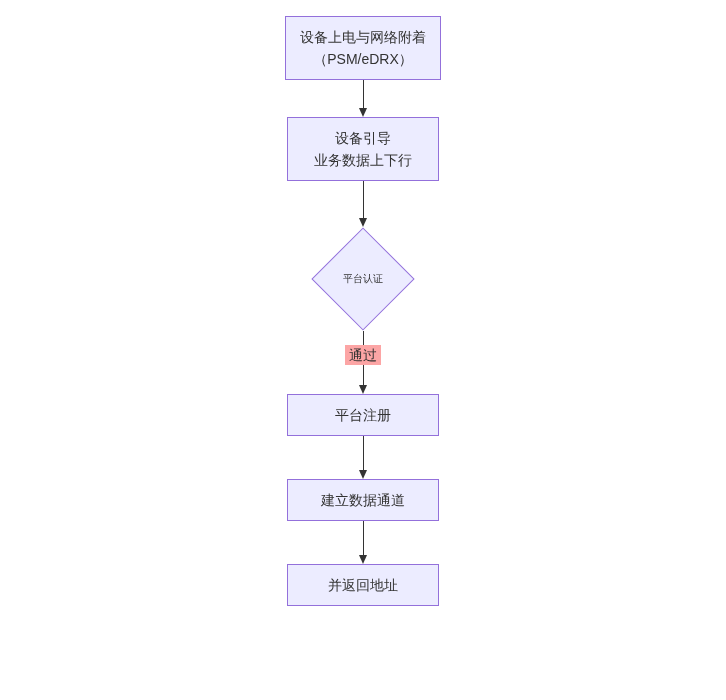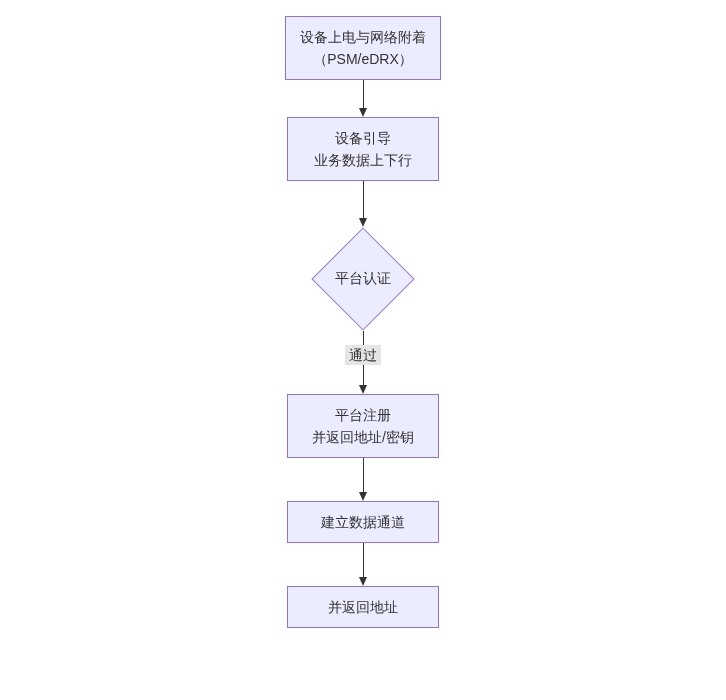--- a/index.html
+++ b/index.html
@@ -51,21 +51,21 @@
   .edge .line.l20 { height: 20px; }
   .edge .arrowhead {
     width: 0;
     height: 0;
     border-left: 4.5px solid transparent;
     border-right: 4.5px solid transparent;
     border-top: 9px solid #333333;
   }
   .edge-label {
     display: inline-block;
-    background: #e5e5e5;
+    background: #fca5a5;
     color: #333333;
     font-size: 14px;
     line-height: 18px;
     padding: 1px 4px;
     text-align: center;
   }
   
   .diamond-wrap {
     position: relative;
     width: 104px;
@@ -84,21 +84,21 @@
   }
   .diamond-label {
     position: absolute;
     left: 0;
     top: 0;
     width: 100%;
     height: 100%;
     display: flex;
     align-items: center;
     justify-content: center;
-    font-size: 14px;
+    font-size: 10px;
     color: #333333;
     white-space: nowrap;
   }
 </style>
 </head>
 <body>
 
 <div class="canvas">
 
   <div class="node rect">
@@ -128,21 +128,20 @@
 
   <div class="edge">
     <div class="line l14"></div>
     <span class="edge-label">通过</span>
     <div class="line l20"></div>
     <div class="arrowhead"></div>
   </div>
 
   <div class="node rect">
     <span>平台注册</span>
-    <span>并返回地址/密钥</span>
   </div>
 
   <div class="edge">
     <div class="line l34"></div>
     <div class="arrowhead"></div>
   </div>
 
   <div class="node rect">
     <span>建立数据通道</span>
   </div>

